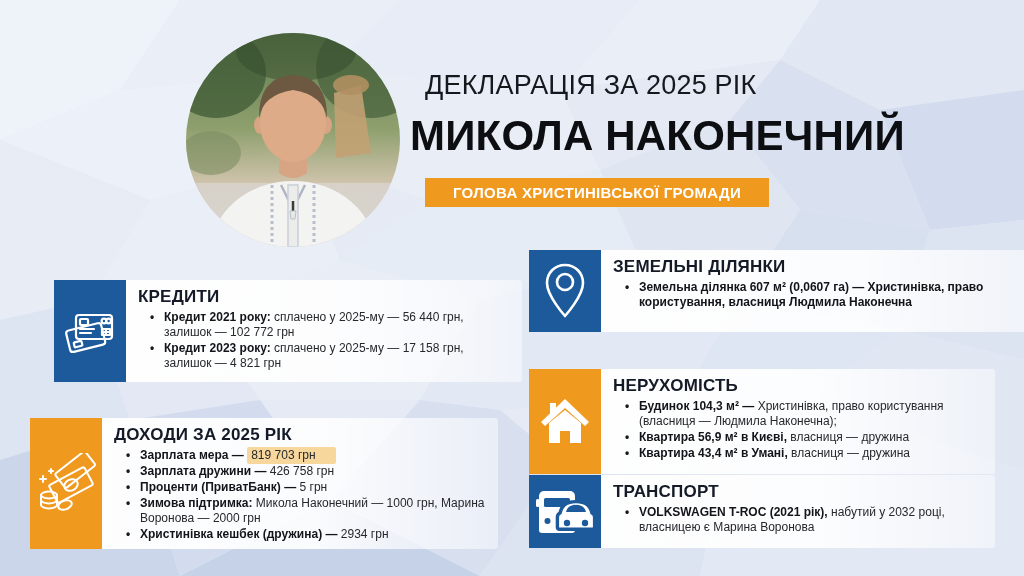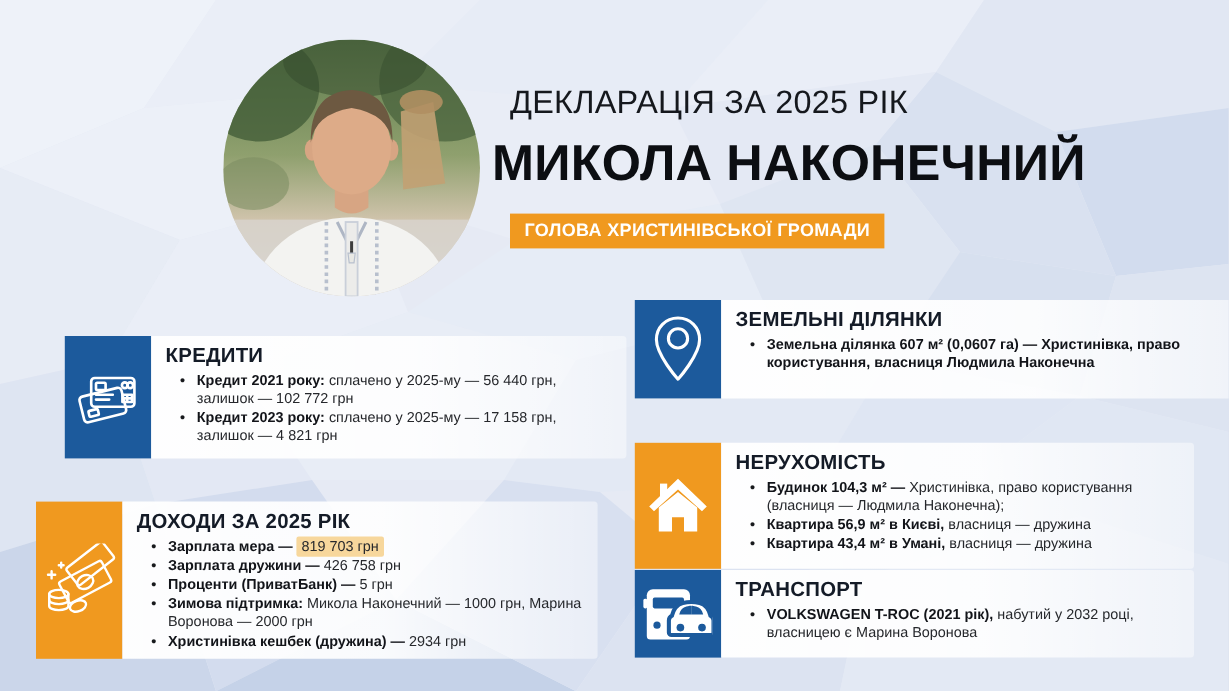--- a/index.html
+++ b/index.html
@@ -5,39 +5,39 @@
   html,body{margin:0;padding:0;}
   body{font-family:"Liberation Sans","DejaVu Sans",sans-serif;background:#b9c4da;}
   .stage{position:relative;width:1024px;height:576px;overflow:hidden;background:linear-gradient(180deg,#eef1f8 0%,#e3e8f3 60%,#dde4f1 100%);}
   .bg-poly{position:absolute;left:0;top:0;width:1024px;height:576px;}
 
   
   .avatar{position:absolute;left:186px;top:33px;width:214px;height:214px;border-radius:50%;overflow:hidden;}
   .avatar svg{display:block;width:100%;height:100%;}
   .subtitle{position:absolute;left:425px;top:70px;font-size:27px;font-weight:400;color:#15181d;letter-spacing:.2px;}
   .name{position:absolute;left:404px;top:106px;margin:6px;font-size:42px;font-weight:800;color:#0c0e12;letter-spacing:.2px;}
-  .badge{position:absolute;left:425px;top:178px;height:29px;line-height:29px;padding:0 12px;background:#f0991f;color:#fff;font-size:15px;font-weight:700;letter-spacing:.3px;}
+  .badge{position:absolute;left:425px;top:178px;height:29px;line-height:29px;padding:0 28px;background:#f0991f;color:#fff;font-size:15px;font-weight:700;letter-spacing:.3px;}
 
   
   .card{position:absolute;display:flex;align-items:stretch;}
   .card-credits{left:30px;top:280px;width:468px;height:102px;padding-left:24px;}
   .card-income{left:30px;top:418px;width:468px;height:131px;}
   .card-land{left:529px;top:250px;width:548px;height:82px;}
   .card-realty{left:529px;top:369px;width:466px;height:105px;}
   .card-transport{left:529px;top:475px;width:466px;height:73px;}
   .icon-box{flex:0 0 72px;display:flex;align-items:center;justify-content:center;}
   .accent-blue{background:#1c5a9c;}
   .accent-orange{background:#f0991f;}
   .panel{flex:1;background:linear-gradient(90deg,rgba(255,255,255,.97) 0%,rgba(255,255,255,.9) 55%,rgba(255,255,255,.45) 100%);border-radius:0 3px 3px 0;padding:7px 8px 5px 12px;overflow:hidden;}
   .panel h2{margin:0 0 3px 0;font-size:17px;line-height:1.15;font-weight:800;color:#141b27;letter-spacing:.2px;}
   .panel ul{margin:0;padding:0 0 0 10px;list-style:none;}
   .panel li{position:relative;padding-left:16px;font-size:12px;line-height:1.25;color:#26282c;margin-bottom:1px;}
   .panel li::before{content:"•";position:absolute;left:2px;top:0;color:#17191c;font-weight:700;}
   .panel .b{font-weight:700;color:#121419;}
-  .panel .hl{background:#f7d79c;padding:1px 4px 2px 4px;border-radius:2px;}
+  .panel .hl{background:#f7d79c;padding:1px 20px 2px 4px;border-radius:2px;}
   .all-bold li{font-weight:700;color:#121419;}
 </style>
 </head>
 <body>
 
 <div class="stage">
 
   <svg class="bg-poly" viewBox="0 0 1024 576" preserveAspectRatio="none" aria-hidden="true">
     <rect x="0" y="0" width="1024" height="576" fill="#e6eaf4"></rect>
     <polygon points="0,0 180,0 120,90 0,140" fill="#eef2f9"></polygon>

